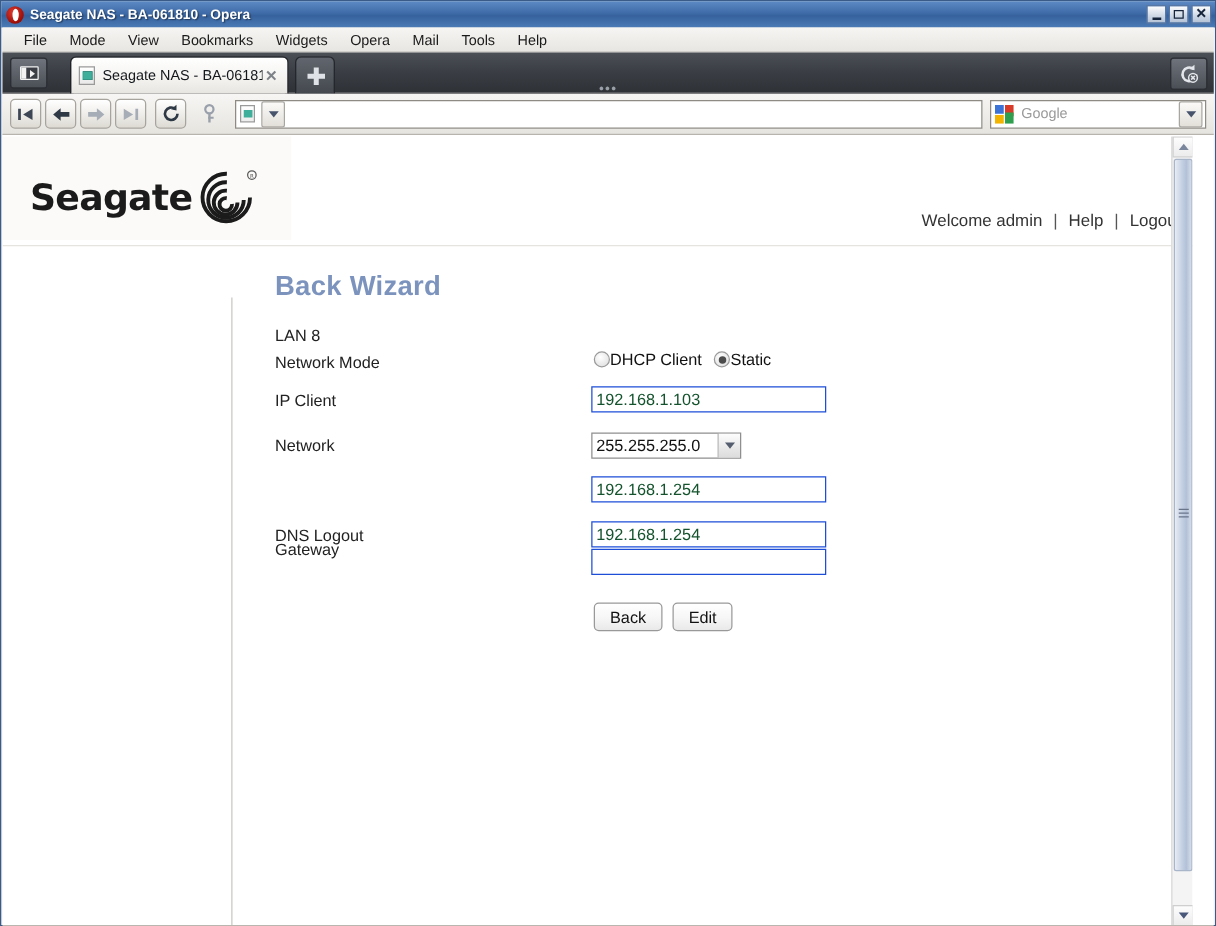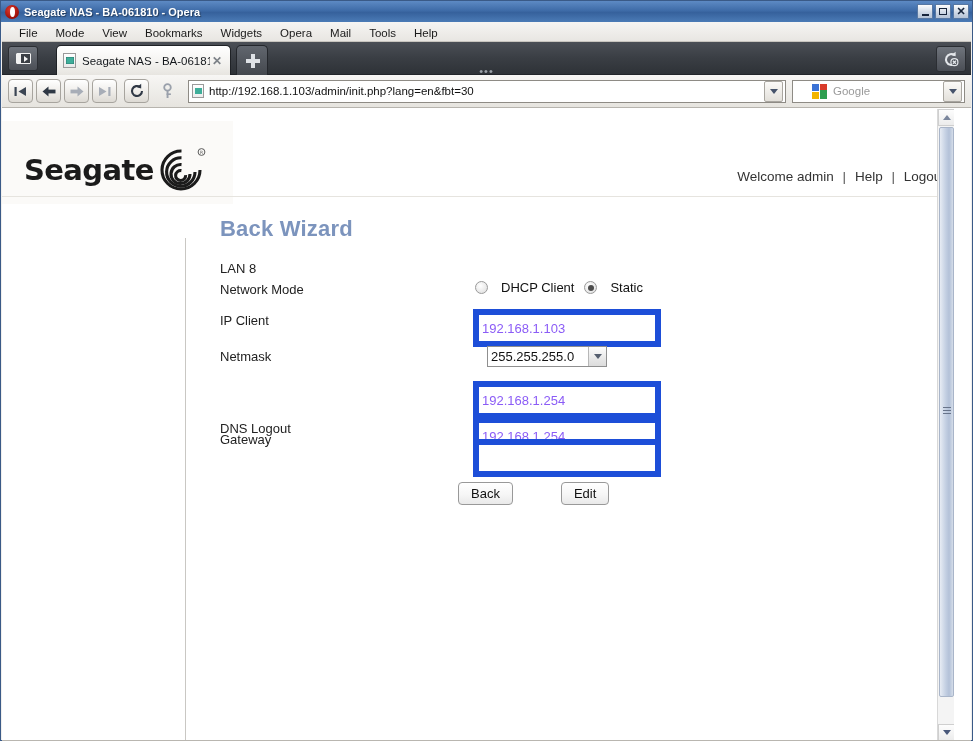--- a/index.html
+++ b/index.html
@@ -169,21 +169,21 @@
     background: linear-gradient(to bottom,#fbfaf8,#e3e0da);
     border:1px solid #a9a6a0; border-radius:2px;
     display:flex; align-items:center; justify-content:center;
   }
   .dropbtn .arr {
     width:0;height:0;border-left:4px solid transparent;border-right:4px solid transparent;
     border-top:5px solid #46536b;
   }
   #searchbar {
     width: 173px; height: 23px; background:#fff; border:1px solid #8e8b85;
-    display:flex; align-items:center; padding: 0 2px 0 19px; flex:0 0 auto;
+    display:flex; align-items:center; padding: 0 2px 0 3px; flex:0 0 auto;
   }
   #search-icon { width:15px; height:15px; margin-right:6px; flex:0 0 auto; position:relative; }
   #search-text { font-size:11.5px; color:#9a9a9a; flex:1 1 auto; }
 
   
   #viewport {
     position:absolute; left:1px; top:107px; width:969px; height:632px;
     background:#ffffff;
     border-top:1px solid #ffffff;
     overflow:hidden;
@@ -192,21 +192,21 @@
     position:absolute; left:0; top:0; width:952px; height:632px;
     background:#ffffff; overflow:hidden;
   }
 
   
   #site-header {
     position:absolute; left:0; top:0; width:952px; height:89px;
     background:#ffffff;
   }
   #logo-band {
-    position:absolute; left:0; top:12px; width:231px; height:83px;
+    position:absolute; left:0; top:0; width:231px; height:83px;
     background:#fbfaf8;
   }
   #logo-wrap { position:absolute; left:22px; top:24px; display:flex; align-items:center; }
   #logo-word {
     font-family:"DejaVu Sans", sans-serif;
     font-size: 29px; font-weight: bold; color:#1b1b1b; letter-spacing:-0.6px;
     line-height:1;
   }
   #logo-mark { width:52px; height:50px; margin-left:2px; position:relative; }
   #header-links {
@@ -232,25 +232,25 @@
   }
 
   #form { position:absolute; left:218px; top:63px; width: 700px; }
   .row { position:relative; height:0; }
   .label {
     position:absolute; font-size:13px; color:#222; white-space:nowrap;
   }
   .field { position:absolute; }
   input.txt {
     font-family:"Liberation Sans", sans-serif;
-    font-size:13px; color:#8b5cf6;
-    border:6px solid #1d4ed8;
+    font-size:13px; color:#14532d;
+    border:1px solid #1d4ed8;
     background:#fff;
     padding: 1px 3px;
-    height: 38px;
+    height: 21px;
     outline:none;
   }
   input.txt.wide { width: 188px; }
   .select-box {
     display:flex; align-items:center;
     width: 120px; height: 21px;
     border:1px solid #8f8f8f; background:#fff;
     padding-left:3px;
   }
   .select-val { font-size:13px; color:#111; flex:1 1 auto; white-space:nowrap; }
@@ -268,21 +268,21 @@
   .radio {
     width:13px; height:13px; border-radius:50%;
     background: radial-gradient(circle at 40% 35%, #ffffff, #e6e6e6 70%);
     border:1px solid #9a9a9a;
     display:inline-flex; align-items:center; justify-content:center;
     flex:0 0 auto;
   }
   .radio.on::after {
     content:""; width:6px; height:6px; border-radius:50%; background:#4c4c4c;
   }
-  .radio-label { font-size:13px; color:#111; margin-left:13px; margin-right:10px; }
+  .radio-label { font-size:13px; color:#111; margin-left:0; margin-right:10px; }
   .btn {
     font-family:"Liberation Sans", sans-serif;
     font-size:13px; color:#111;
     background: linear-gradient(to bottom,#ffffff,#f6f6f6 55%, #e9e9e9);
     border:1px solid #999; border-radius:4px;
     padding: 3px 12px; height:23px; line-height:15px;
     margin-right: 8px;
   }
 
   
@@ -418,21 +418,20 @@
     <div class="nav-btn flat" id="wand-btn">
       <svg width="13" height="17" viewBox="0 0 13 17">
         <circle cx="6.5" cy="4.4" r="3.3" fill="none" stroke="#9aa0ab" stroke-width="1.8"></circle>
         <rect x="5.6" y="7.5" width="1.9" height="7.5" fill="#9aa0ab"></rect>
         <rect x="5.6" y="10.4" width="4.3" height="1.6" fill="#9aa0ab"></rect>
       </svg>
     </div>
 
     <div id="addressbar">
       <span id="addr-icon"></span>
-      <span id="addr-text">http://192.168.1.103/admin/init.php?lang=en&amp;fbt=30</span>
       <span class="dropbtn">
           <span class="arr"></span>
         </span>
     </div>
 
     <div id="searchbar">
       <span id="search-icon">
         <svg width="15" height="15" viewBox="0 0 15 15">
           <rect x="0" y="0" width="7" height="7" fill="#3b73d6"></rect>
           <rect x="8" y="0" width="7" height="9" fill="#d93b2b"></rect>
@@ -501,22 +500,22 @@
           </div>
 
           <div class="row">
             <span class="label" style="left:0; top:52px;">IP Client</span>
             <span class="field" style="left:253px; top:48px;">
               <input class="txt wide" type="text" value="192.168.1.103" style="">
             </span>
           </div>
 
           <div class="row">
-            <span class="label" style="left:0; top:88px;">Netmask</span>
-            <span class="field" style="left:267px; top:85px;">
+            <span class="label" style="left:0; top:88px;">Network</span>
+            <span class="field" style="left:253px; top:85px;">
               <span class="select-box">
                 <span class="select-val">255.255.255.0</span>
                 <span class="select-arrow">
                     <span class="arr"></span>
                   </span>
               </span>
             </span>
           </div>
 
           <div class="row">
@@ -530,21 +529,21 @@
             <span class="label" style="left:0; top:160px;">DNS Logout</span>
             <span class="field" style="left:253px; top:156px;">
               <input class="txt wide" type="text" value="192.168.1.254" style="">
             </span>
             <span class="field" style="left:253px; top:178px;">
               <input class="txt wide" type="text" value="" style="">
             </span>
           </div>
 
           <div class="row">
-            <span class="field" style="left:238px; top:221px; display:flex;gap:40px;">
+            <span class="field" style="left:255px; top:221px; display:flex;">
               <button class="btn">Back</button>
               <button class="btn">Edit</button>
             </span>
           </div>
 
         </div>
       </div>
 
       <div id="pg-scroll">
         <div class="sb-arrow" id="sb-up">

